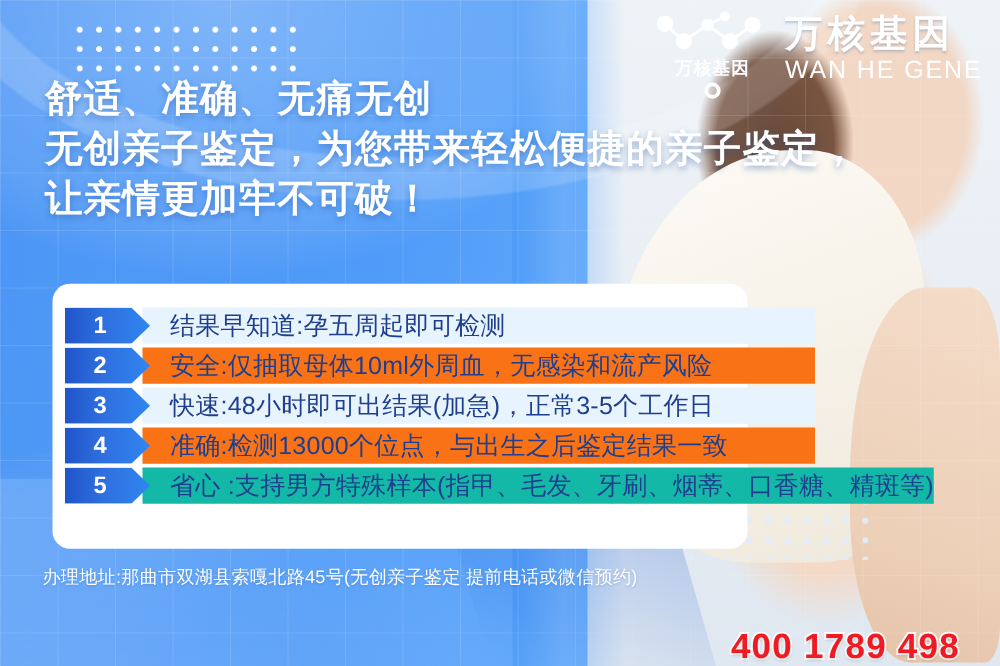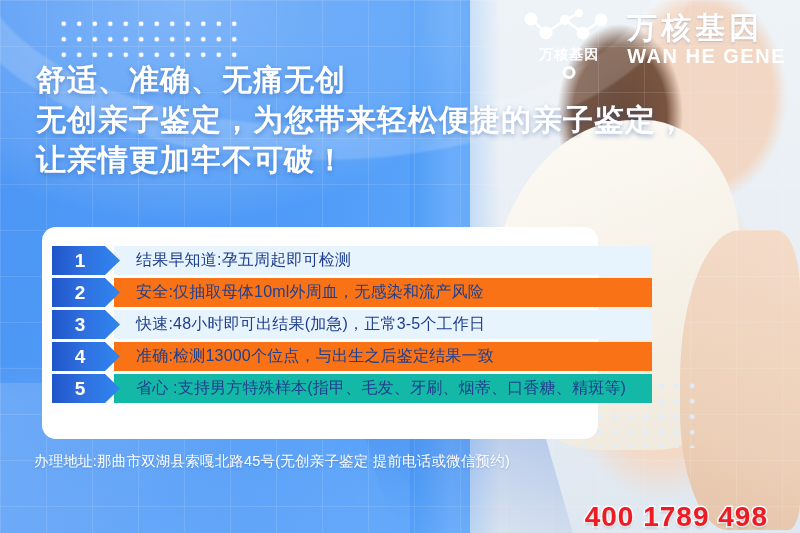--- a/index.html
+++ b/index.html
@@ -115,21 +115,21 @@
     position:absolute;left:50%;transform:translateX(-50%);
     top:58px;width:13px;height:13px;border-radius:50%;
     border:3px solid #fff;
   }
   .logo-words{display:flex;flex-direction:column;align-items:flex-start;padding-top:4px;}
   .logo-cn{
     color:#fff;font-size:30px;font-weight:700;letter-spacing:4px;line-height:1.05;
     text-shadow:0 1px 2px rgba(30,80,160,.25);
   }
   .logo-en{
-    color:#fff;font-size:20px;font-weight:700;letter-spacing:1.5px;line-height:1.1;
+    color:#fff;font-size:20px;font-weight:400;letter-spacing:1.5px;line-height:1.1;
     margin-top:1px;
   }
 
   
   .headline{
     position:absolute;left:36px;top:60px;width:560px;
   }
   .hl-line{
     color:#ffffff;font-weight:700;
     font-size:30px;line-height:40px;letter-spacing:1px;
@@ -153,21 +153,21 @@
     display:flex;align-items:center;justify-content:center;
     color:#ffffff;font-size:19px;font-weight:700;
     background:linear-gradient(90deg,#1f55c8 0%,#2f6fe0 45%,#2f86ef 100%);
     clip-path:polygon(0 0, 78% 0, 100% 50%, 78% 100%, 0 100%);
     padding-right:12px;
     box-shadow:0 1px 2px rgba(20,60,140,.25);
   }
   .row-text{
     flex:1;display:flex;align-items:center;
     padding-left:16px;
-    font-size:16px;color:#1f3f8e;letter-spacing:.2px;white-space:nowrap;
+    font-size:20px;color:#1f3f8e;letter-spacing:.2px;white-space:nowrap;
   }
   .row.alt .row-text{background:#f97316;}
   .row.plain .row-text{background:#e7f3fd;}
   .row .row-text{margin-left:-6px;padding-left:22px;}
   .row.last .row-text{background:#14b8a6;}
 
   
   .addr{
     position:absolute;left:34px;top:452px;
     color:#ffffff;font-size:14.5px;letter-spacing:.2px;

